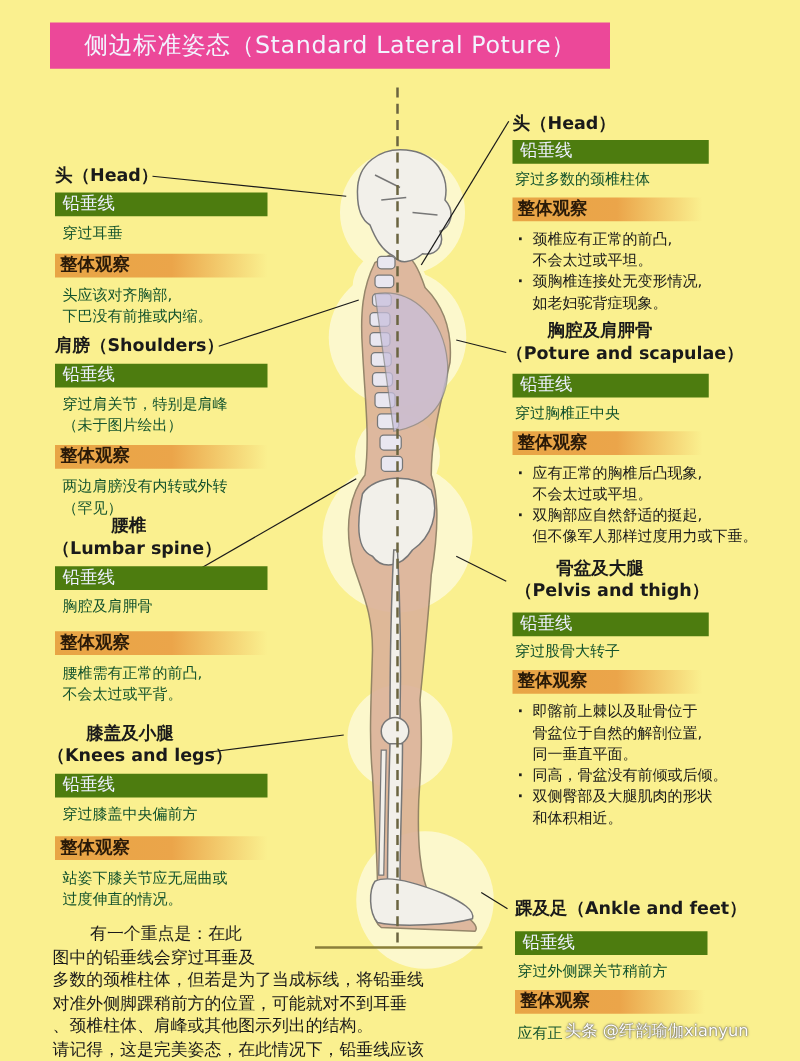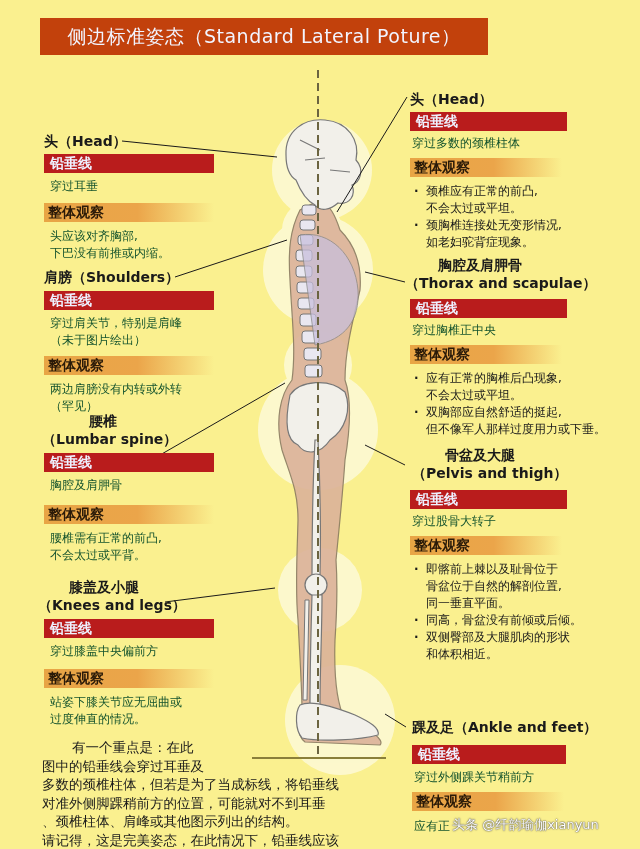--- a/index.html
+++ b/index.html
@@ -5,29 +5,29 @@
   html, body { margin:0; padding:0; }
   body {
     width:640px; height:849px; overflow:hidden; position:relative;
     background:#faf08f;
     font-family:"DejaVu Sans", "Liberation Sans", sans-serif;
     color:#1a1a1a;
   }
   .abs { position:absolute; }
   .title-bar {
     left:40px; top:18px; width:448px; height:37px;
-    background:#c2410c; color:#f2f4ff;
+    background:#ec4899; color:#f2f4ff;
     font-size:19px; line-height:37px; text-align:center;
     letter-spacing:0.5px;
   }
   .heading { font-weight:bold; font-size:14px; line-height:18px; white-space:nowrap; color:#1a1a1a; }
   .heading.center { text-align:center; }
   .blue-bar {
-    height:19px; background:#b91c1c; color:#eef1ff;
-    font-size:14px; line-height:19px; padding-left:6px; font-weight:bold;
+    height:19px; background:#4d7c0f; color:#eef1ff;
+    font-size:14px; line-height:19px; padding-left:6px; font-weight:normal;
   }
   .orange-bar {
     height:19px;
     background:linear-gradient(90deg,#e8a545 0%,#eba54a 55%,rgba(250,240,143,0) 100%);
     color:#2a1a08; font-size:14px; line-height:19px; padding-left:4px; font-weight:bold;
   }
   .desc { font-size:12px; line-height:17px; color:#14532d; }
   .bullets { list-style:none; margin:0; padding:0; }
   .bullets li { position:relative; padding-left:16px; font-size:12px; line-height:17px; }
   .bullets li::before { content:"·"; position:absolute; left:4px; top:0; font-weight:bold; }
@@ -173,21 +173,21 @@
       </li>
     <li>
         <div>颈胸椎连接处无变形情况,</div>
         <div>如老妇驼背症现象。</div>
       </li>
   </ul>
 </div>
 
 <div class="abs" style="left:405px; top:256px; width:230px;">
   <div class="heading center" style="width:150px;">胸腔及肩胛骨</div>
-  <div class="heading">（Thorax and scapulae）</div>
+  <div class="heading">（Poture and scapulae）</div>
   <div class="blue-bar" style="margin-top:7px; margin-left:5px; width:151px;">铅垂线</div>
   <div class="desc" style="margin-top:4px; padding-left:7px;">穿过胸椎正中央</div>
   <div class="orange-bar" style="margin-top:6px; margin-left:5px; width:148px;">整体观察</div>
   <ul class="bullets" style="margin-top:6px; margin-left:5px;">
     <li>
         <div>应有正常的胸椎后凸现象,</div>
         <div>不会太过或平坦。</div>
       </li>
     <li>
         <div>双胸部应自然舒适的挺起,</div>

